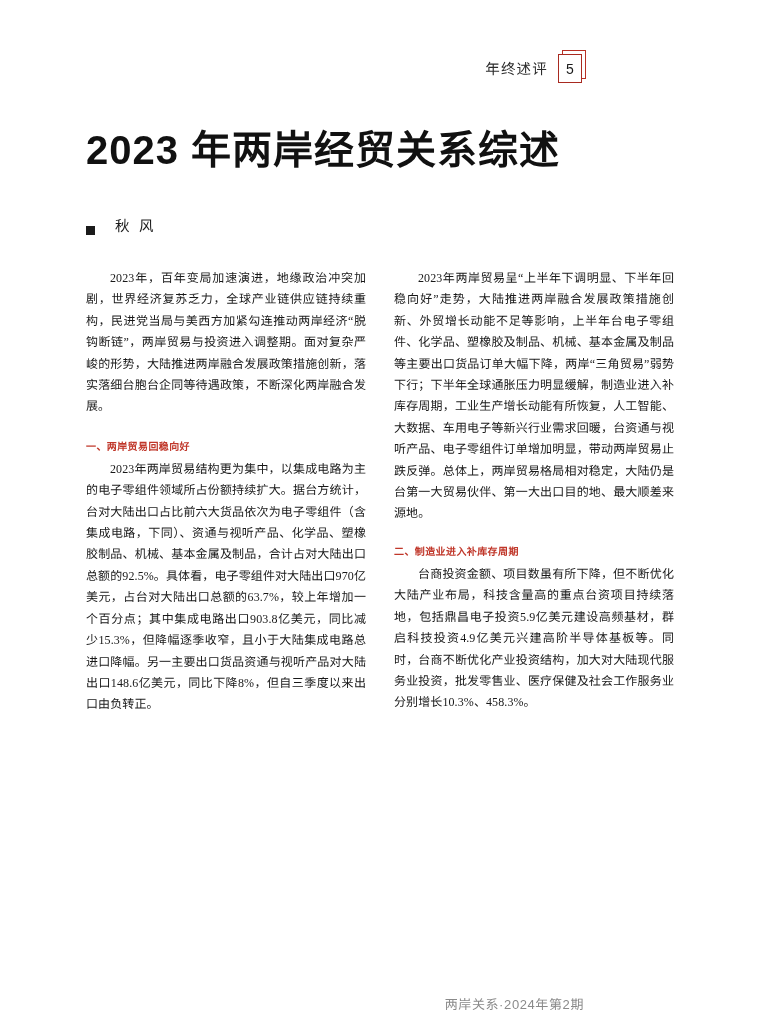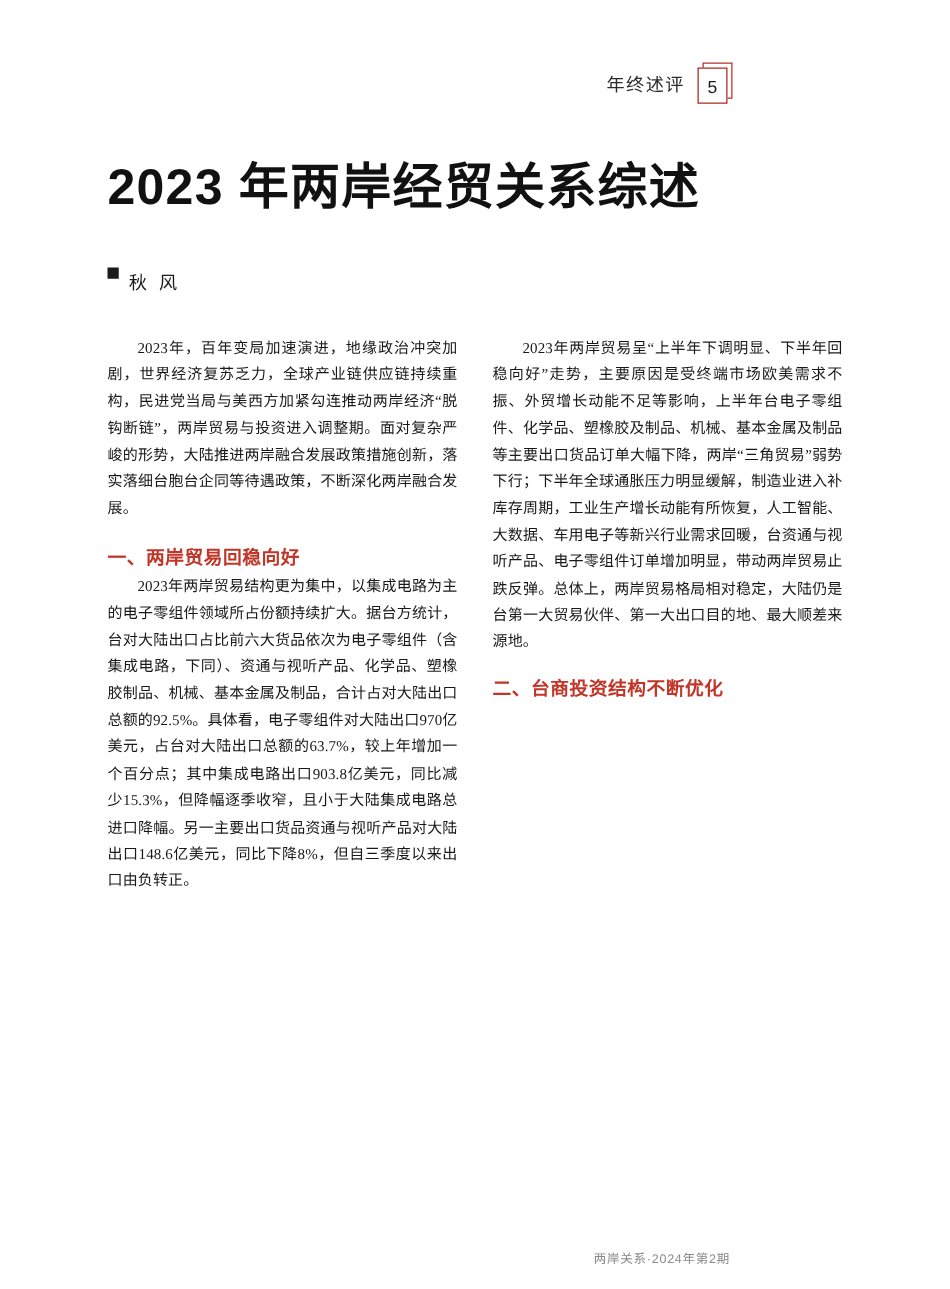--- a/index.html
+++ b/index.html
@@ -90,22 +90,22 @@
     font-weight: bold;
     font-size: 40px;
     line-height: 1.12;
     letter-spacing: 1px;
     color: #111;
     margin: 0;
   }
   .byline {
     margin-top: 41px;
     display: flex;
-    align-items: flex-start;
-    gap: 8px;
+    align-items: flex-end;
+    gap: 20px;
     font-size: 14px;
     color: #1a1a1a;
   }
   .byline-marker {
     display: inline-block;
     width: 9px;
     height: 9px;
     background: #1b1b1b;
   }
   .byline-name {
@@ -138,36 +138,36 @@
   }
   p.para + p.para {
     margin-top: 0;
     font-weight: bold;
   }
 
   h2.section-head {
     margin: 16px 0 2px 0;
     font-family: "Liberation Sans", "DejaVu Sans", sans-serif;
     font-weight: bold;
-    font-size: 15px;
+    font-size: 10px;
     line-height: 21px;
     letter-spacing: 0.4px;
     color: #c0372a;
   }
   h2.section-head.first-head {
     margin-top: 18px;
   }
 
   
   .footer {
     position: absolute;
     right: 52px;
     bottom: 18px;
     font-family: "Liberation Sans", "DejaVu Sans", sans-serif;
-    font-size: 10px;
+    font-size: 13px;
     letter-spacing: 0.6px;
     color: #8a8a8a;
     white-space: nowrap;
   }
 </style>
 </head>
 <body>
 
 <div class="page">
 
@@ -191,21 +191,22 @@
 
   <div class="columns">
 
     <div class="col">
       <p class="para">2023年，百年变局加速演进，地缘政治冲突加剧，世界经济复苏乏力，全球产业链供应链持续重构，民进党当局与美西方加紧勾连推动两岸经济“脱钩断链”，两岸贸易与投资进入调整期。面对复杂严峻的形势，大陆推进两岸融合发展政策措施创新，落实落细台胞台企同等待遇政策，不断深化两岸融合发展。</p>
       <h2 class="section-head first-head">一、两岸贸易回稳向好</h2>
       <p class="para">2023年两岸贸易结构更为集中，以集成电路为主的电子零组件领域所占份额持续扩大。据台方统计，台对大陆出口占比前六大货品依次为电子零组件（含集成电路，下同）、资通与视听产品、化学品、塑橡胶制品、机械、基本金属及制品，合计占对大陆出口总额的92.5%。具体看，电子零组件对大陆出口970亿美元，占台对大陆出口总额的63.7%，较上年增加一个百分点；其中集成电路出口903.8亿美元，同比减少15.3%，但降幅逐季收窄，且小于大陆集成电路总进口降幅。另一主要出口货品资通与视听产品对大陆出口148.6亿美元，同比下降8%，但自三季度以来出口由负转正。</p>
     </div>
 
     <div class="col">
-      <p class="para">2023年两岸贸易呈“上半年下调明显、下半年回稳向好”走势，主要原因是受终端市场欧美需求不振、外贸增长动能不足等影响，上半年台电子零组件、化学品、塑橡胶及制品、机械、基本金属及制品等主要出口货品订单大幅下降，两岸“三角贸易”弱势下行；下半年全球通胀压力明显缓解，制造业进入补库存周期，工业生产增长动能有所恢复，人工智能、大数据、车用电子等新兴行业需求回暖，台资通与视听产品、电子零组件订单增加明显，带动两岸贸易止跌反弹。总体上，两岸贸易格局相对稳定，大陆仍是台第一大贸易伙伴、第一大出口目的地、最大顺差来源地。</p>
-      <h2 class="section-head">二、台商投资结构不断优化</h2>
+      <p class="para">2023年两岸贸易呈“上半年下调明显、下半年回稳向好”走势，大陆推进两岸融合发展政策措施创新、外贸增长动能不足等影响，上半年台电子零组件、化学品、塑橡胶及制品、机械、基本金属及制品等主要出口货品订单大幅下降，两岸“三角贸易”弱势下行；下半年全球通胀压力明显缓解，制造业进入补库存周期，工业生产增长动能有所恢复，人工智能、大数据、车用电子等新兴行业需求回暖，台资通与视听产品、电子零组件订单增加明显，带动两岸贸易止跌反弹。总体上，两岸贸易格局相对稳定，大陆仍是台第一大贸易伙伴、第一大出口目的地、最大顺差来源地。</p>
+      <h2 class="section-head">二、制造业进入补库存周期</h2>
+      <p class="para">台商投资金额、项目数虽有所下降，但不断优化大陆产业布局，科技含量高的重点台资项目持续落地，包括鼎昌电子投资5.9亿美元建设高频基材，群启科技投资4.9亿美元兴建高阶半导体基板等。同时，台商不断优化产业投资结构，加大对大陆现代服务业投资，批发零售业、医疗保健及社会工作服务业分别增长10.3%、458.3%。</p>
     </div>
 
   </div>
 
   <div class="footer">两岸关系·2024年第2期</div>
 
 </div>
 
 </body></html>

